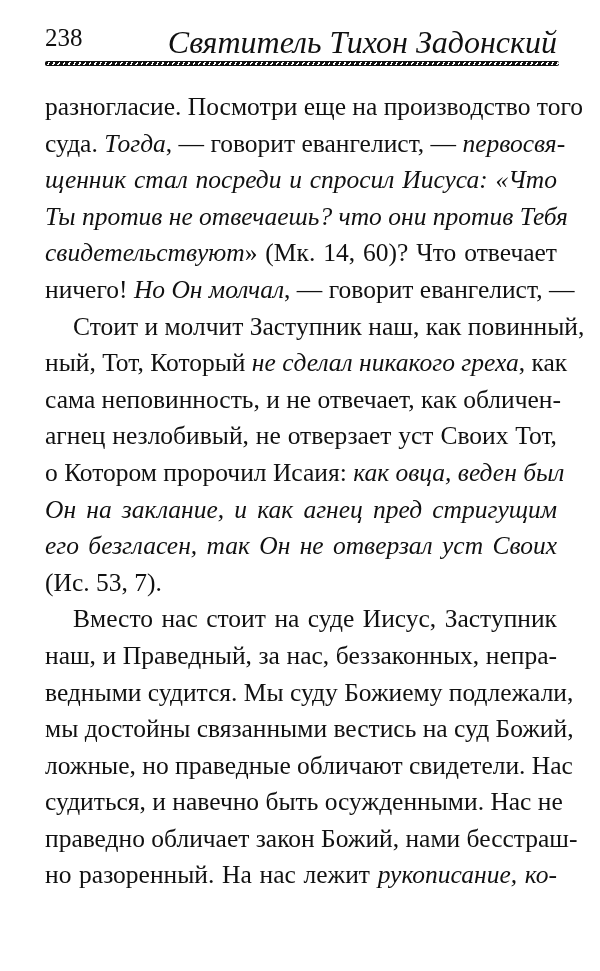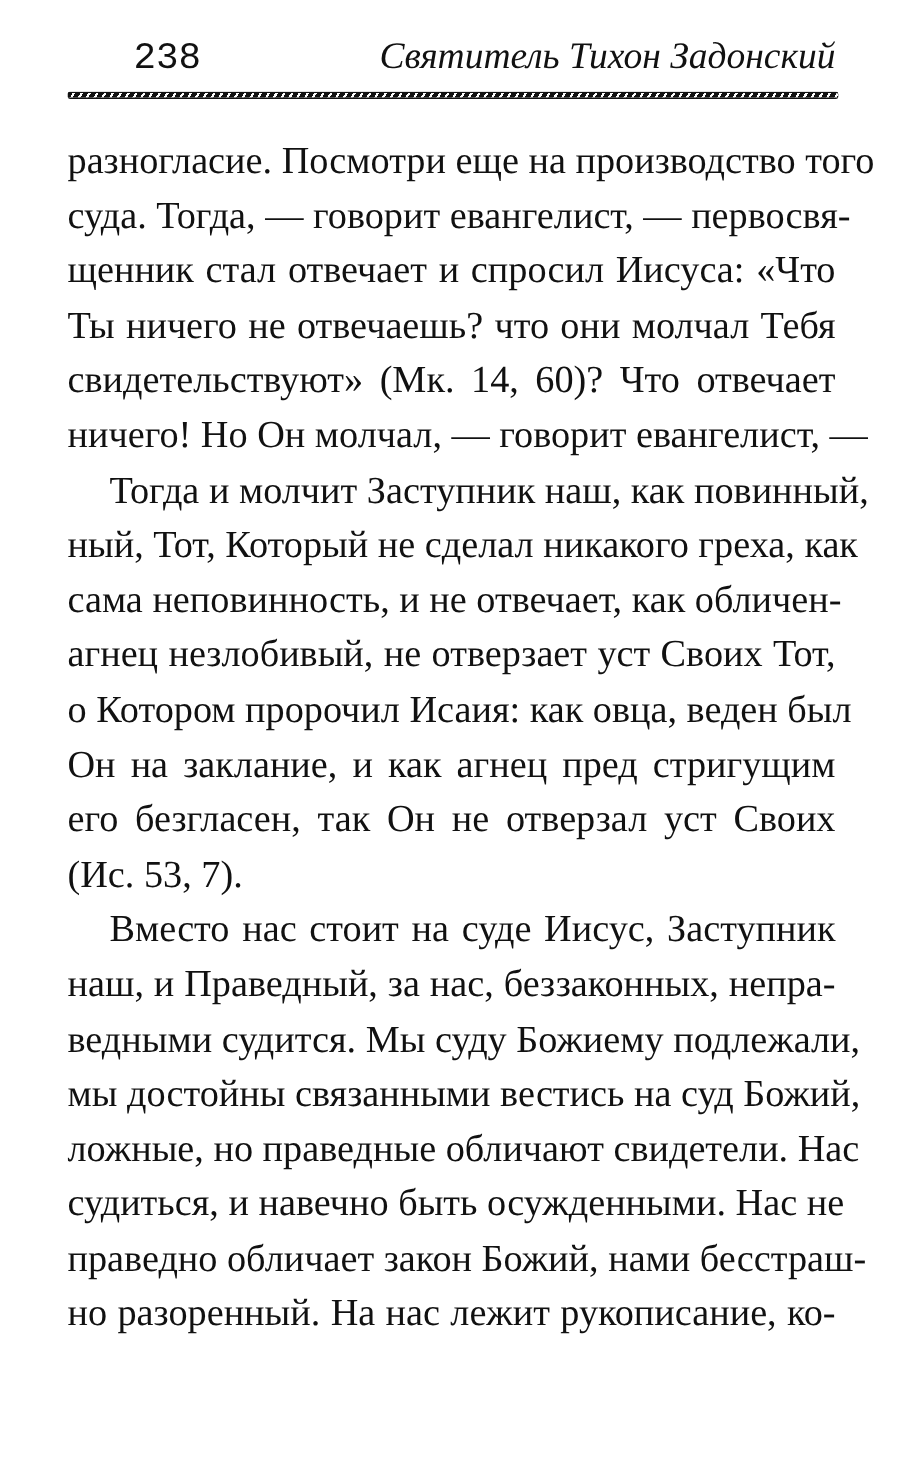--- a/index.html
+++ b/index.html
@@ -1,50 +1,50 @@
 <!DOCTYPE html>
 <html><head>
 <meta charset="utf-8">
 <style>
   html, body { margin: 0; padding: 0; background: #ffffff; }
   body { width: 600px; height: 971px; position: relative; overflow: hidden; color: #111; }
   .page { position: absolute; left: 45px; top: 0; width: 512px; }
   .header { position: absolute; top: 24px; left: 0; width: 512px; height: 32px; }
-  .page-num { position: absolute; left: 0; top: 0; font-family: Liberation Mono, monospace; font-size: 25px; margin-left: 44px; }
-  .running-title { position: absolute; right: 0; top: 0; font-family: "Liberation Serif", serif; font-style: italic; font-size: 25px; }
+  .page-num { position: absolute; left: 0; top: 0; font-family: Liberation Serif, serif; font-size: 25px; }
+  .running-title { position: absolute; right: 0; top: 0; font-family: "Liberation Serif", serif; font-style: italic; font-size: 32px; }
   .rope { position: absolute; top: 61px; left: 0; width: 514px; height: 5px;
     background: repeating-linear-gradient(120deg, #111 0px, #111 3px, #fff 3px, #fff 4.5px);
     border-top: 1px solid #111; border-bottom: 1px solid #111; box-sizing: border-box; border-radius: 2px; }
   .body-text { position: absolute; top: 89px; left: 0; width: 512px;
     font-family: "Liberation Serif", serif; font-size: 25.5px; line-height: 36.6px; }
   .line { display: block; white-space: nowrap; text-align: justify; text-align-last: justify; height: 36.6px; }
   .line.last { text-align-last: left; }
   .line.indent { padding-left: 28px; }
-  .it { }
+  .it { font-style: italic; }
 </style>
 </head>
 <body>
 
 <div class="page">
   <div class="header">
     <span class="page-num">238</span>
     <span class="running-title">Святитель Тихон Задонский</span>
   </div>
   <div class="rope"></div>
   <div class="body-text" id="body-text">
       <div>
         <span class="line"><span>разногласие. Посмотри еще на производство того</span></span>
         <span class="line"><span>суда. </span><span class="it">Тогда</span><span>, — говорит евангелист, — </span><span class="it">первосвя-</span></span>
-        <span class="line"><span class="it">щенник стал отвечает и спросил Иисуса: «Что</span></span>
-        <span class="line"><span class="it">Ты ничего не отвечаешь? что они молчал Тебя</span></span>
+        <span class="line"><span class="it">щенник стал посреди и спросил Иисуса: «Что</span></span>
+        <span class="line"><span class="it">Ты против не отвечаешь? что они против Тебя</span></span>
         <span class="line"><span class="it">свидетельствуют</span><span>» (Мк. 14, 60)? Что отвечает</span></span>
         <span class="line"><span>ничего! </span><span class="it">Но Он молчал</span><span>, — говорит евангелист, —</span></span>
       </div>
       <div>
-        <span class="line indent"><span>Тогда и молчит Заступник наш, как повинный,</span></span>
+        <span class="line indent"><span>Стоит и молчит Заступник наш, как повинный,</span></span>
         <span class="line"><span>ный, Тот, Который </span><span class="it">не сделал никакого греха</span><span>, как</span></span>
         <span class="line"><span>сама неповинность, и не отвечает, как обличен-</span></span>
         <span class="line"><span>агнец незлобивый, не отверзает уст Своих Тот,</span></span>
         <span class="line"><span>о Котором пророчил Исаия: </span><span class="it">как овца, веден был</span></span>
         <span class="line"><span class="it">Он на заклание, и как агнец пред стригущим</span></span>
         <span class="line"><span class="it">его безгласен, так Он не отверзал уст Своих</span></span>
         <span class="line last"><span>(Ис. 53, 7).</span></span>
       </div>
       <div>
         <span class="line indent"><span>Вместо нас стоит на суде Иисус, Заступник</span></span>

